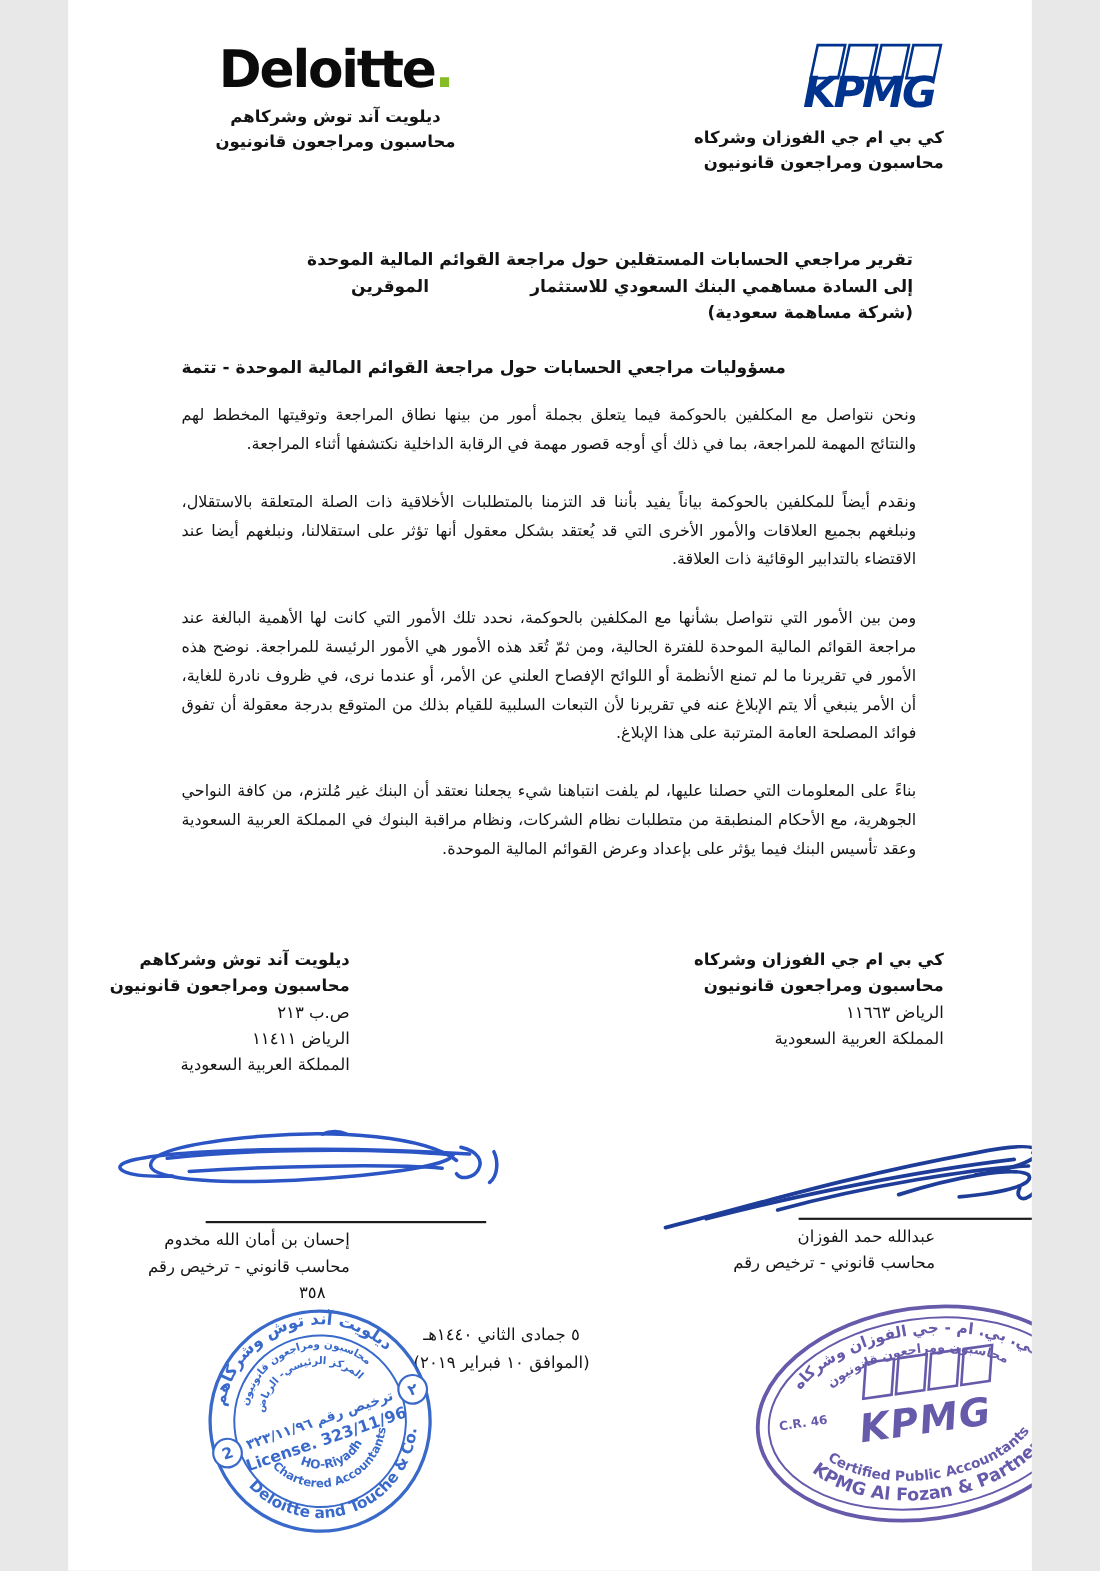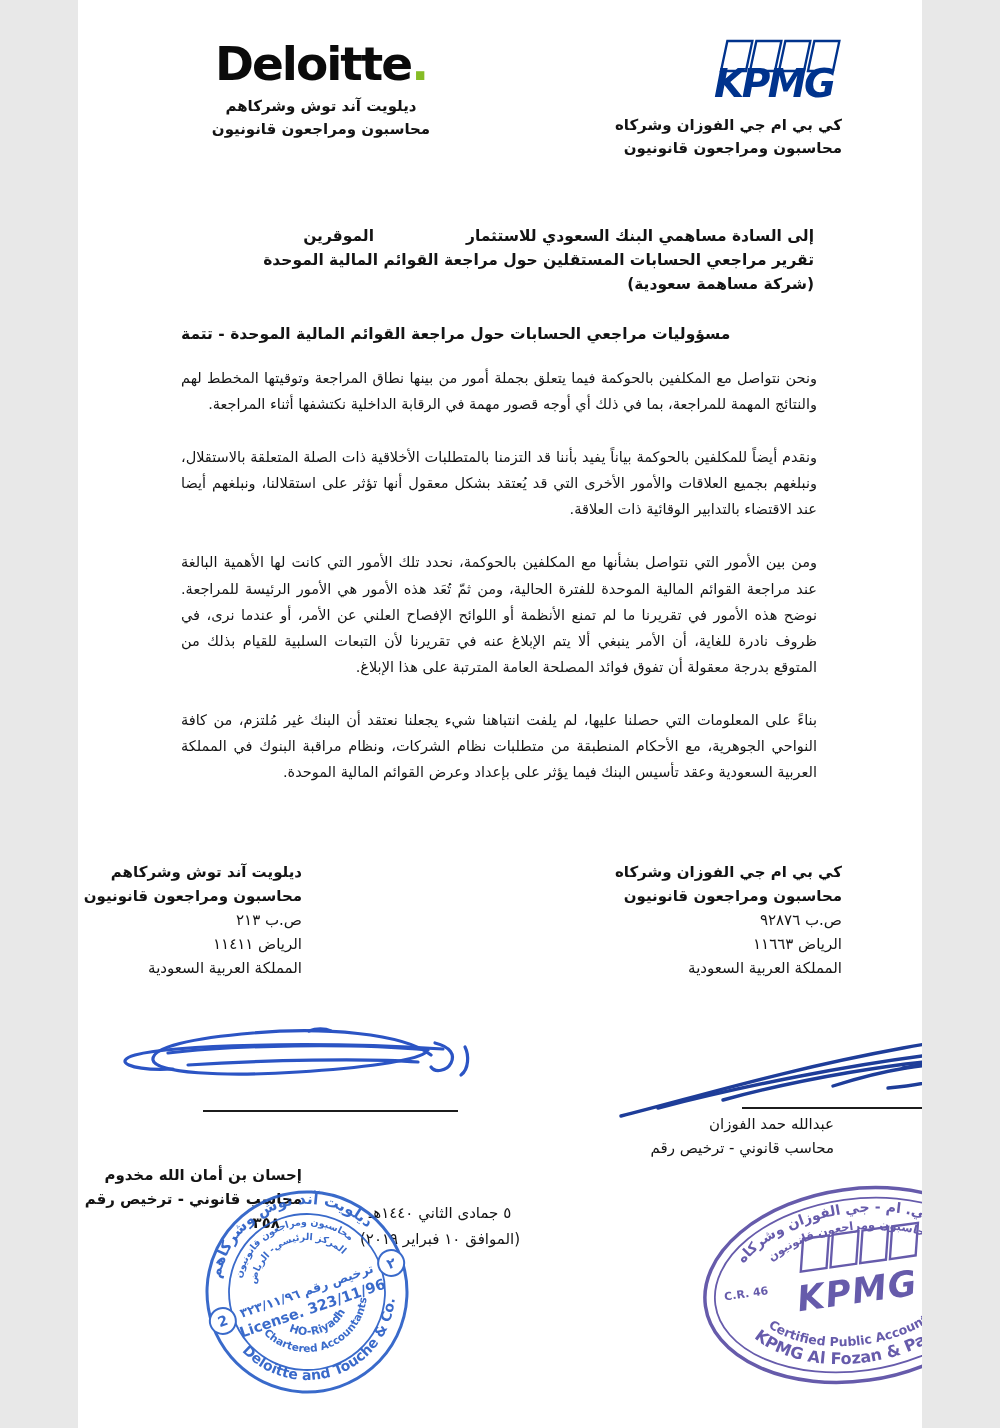--- a/index.html
+++ b/index.html
@@ -4,20 +4,21 @@
 <style>
   html,body{margin:0;padding:0;background:#e8e8e8;}
   .page{
     position:relative;
     width:844px;height:1428px;
     margin:0 auto;
     background:#ffffff;
     font-family:"DejaVu Sans", sans-serif;
     color:#141414;
     overflow:hidden;
+    padding-left:32px;
   }
   
   .deloitte-head{position:absolute;left:118px;top:40px;width:250px;text-align:center;}
   .deloitte-wordmark{font-size:47px;font-weight:800;letter-spacing:-2px;color:#0b0b0b;line-height:1;}
   .deloitte-dot{color:#86BC25;}
   .deloitte-sub{direction:rtl;font-weight:bold;font-size:15px;line-height:1.5;margin-top:8px;}
   .kpmg-head{position:absolute;right:80px;top:38px;width:340px;text-align:right;}
   .kpmg-sub{direction:rtl;font-weight:bold;font-size:15px;line-height:1.5;margin-top:6px;}
   
   .title{position:absolute;top:224px;right:108px;width:560px;direction:rtl;text-align:right;
@@ -34,21 +35,21 @@
   .signoff-kpmg{top:860px;right:80px;width:340px;}
   .signoff-deloitte{top:860px;right:620px;width:300px;}
   
   .sig{position:absolute;}
   .sig-deloitte{left:35px;top:1003px;}
   .sig-kpmg{left:525px;top:1018px;}
   .sigline{position:absolute;border-top:2px solid #1c1c1c;height:0;}
   .sigline-left{left:125px;top:1110px;width:255px;}
   .sigline-right{left:664px;top:1107px;width:256px;}
   .namecol{position:absolute;direction:rtl;text-align:right;font-size:15px;line-height:1.6;}
-  .name-deloitte{top:1163px;right:620px;width:300px;font-weight:bold;}
+  .name-deloitte{top:1115px;right:620px;width:300px;}
   .name-kpmg{top:1112px;right:88px;width:300px;}
   .namecol .lic{padding-left:0;padding-right:22px;}
   
   .date{position:absolute;top:1200px;right:362px;width:240px;direction:rtl;text-align:center;
         font-size:15px;line-height:1.75;}
   
   .stamp{position:absolute;opacity:.93;}
   .stamp-deloitte{left:122px;top:1183px;}
   .stamp-kpmg{left:616px;top:1176px;}
   svg text{font-family:"DejaVu Sans", sans-serif;}
@@ -72,37 +73,36 @@
         <rect x="66" y="3" width="25" height="30"></rect>
         <rect x="95" y="3" width="25" height="30"></rect>
       </g>
       <text x="4" y="59" font-size="39" font-weight="bold" font-style="italic" fill="#00338D" textLength="122">KPMG</text>
     </svg>
     <div class="kpmg-sub">كي بي ام جي الفوزان وشركاه</div>
     <div class="kpmg-sub" style="margin-top:0;">محاسبون ومراجعون قانونيون</div>
   </div>
 
   <div class="title">
+    <div>تقرير مراجعي الحسابات المستقلين حول مراجعة القوائم المالية الموحدة</div>
     <div><span>إلى السادة مساهمي البنك السعودي للاستثمار</span><span class="gap"></span><span>الموقرين</span></div>
-    <div>تقرير مراجعي الحسابات المستقلين حول مراجعة القوائم المالية الموحدة</div>
     <div>(شركة مساهمة سعودية)</div>
   </div>
 
   <div class="body">
     <h2>مسؤوليات مراجعي الحسابات حول مراجعة القوائم المالية الموحدة - تتمة</h2>
     <p>ونحن نتواصل مع المكلفين بالحوكمة فيما يتعلق بجملة أمور من بينها نطاق المراجعة وتوقيتها المخطط لهم والنتائج المهمة للمراجعة، بما في ذلك أي أوجه قصور مهمة في الرقابة الداخلية نكتشفها أثناء المراجعة.</p>
     <p>ونقدم أيضاً للمكلفين بالحوكمة بياناً يفيد بأننا قد التزمنا بالمتطلبات الأخلاقية ذات الصلة المتعلقة بالاستقلال، ونبلغهم بجميع العلاقات والأمور الأخرى التي قد يُعتقد بشكل معقول أنها تؤثر على استقلالنا، ونبلغهم أيضا عند الاقتضاء بالتدابير الوقائية ذات العلاقة.</p>
     <p>ومن بين الأمور التي نتواصل بشأنها مع المكلفين بالحوكمة، نحدد تلك الأمور التي كانت لها الأهمية البالغة عند مراجعة القوائم المالية الموحدة للفترة الحالية، ومن ثمّ تُعَد هذه الأمور هي الأمور الرئيسة للمراجعة. نوضح هذه الأمور في تقريرنا ما لم تمنع الأنظمة أو اللوائح الإفصاح العلني عن الأمر، أو عندما نرى، في ظروف نادرة للغاية، أن الأمر ينبغي ألا يتم الإبلاغ عنه في تقريرنا لأن التبعات السلبية للقيام بذلك من المتوقع بدرجة معقولة أن تفوق فوائد المصلحة العامة المترتبة على هذا الإبلاغ.</p>
     <p>بناءً على المعلومات التي حصلنا عليها، لم يلفت انتباهنا شيء يجعلنا نعتقد أن البنك غير مُلتزم، من كافة النواحي الجوهرية، مع الأحكام المنطبقة من متطلبات نظام الشركات، ونظام مراقبة البنوك في المملكة العربية السعودية وعقد تأسيس البنك فيما يؤثر على بإعداد وعرض القوائم المالية الموحدة.</p>
   </div>
 
   <div class="signoff signoff-kpmg">
     <div class="b">كي بي ام جي الفوزان وشركاه</div>
     <div class="b">محاسبون ومراجعون قانونيون</div>
-    <div>ص.ب ٩٢٨٧٦</div>
     <div>الرياض ١١٦٦٣</div>
     <div>المملكة العربية السعودية</div>
   </div>
   <div class="signoff signoff-deloitte">
     <div class="b">ديلويت آند توش وشركاهم</div>
     <div class="b">محاسبون ومراجعون قانونيون</div>
     <div>ص.ب ٢١٣</div>
     <div>الرياض ١١٤١١</div>
     <div>المملكة العربية السعودية</div>
   </div>

